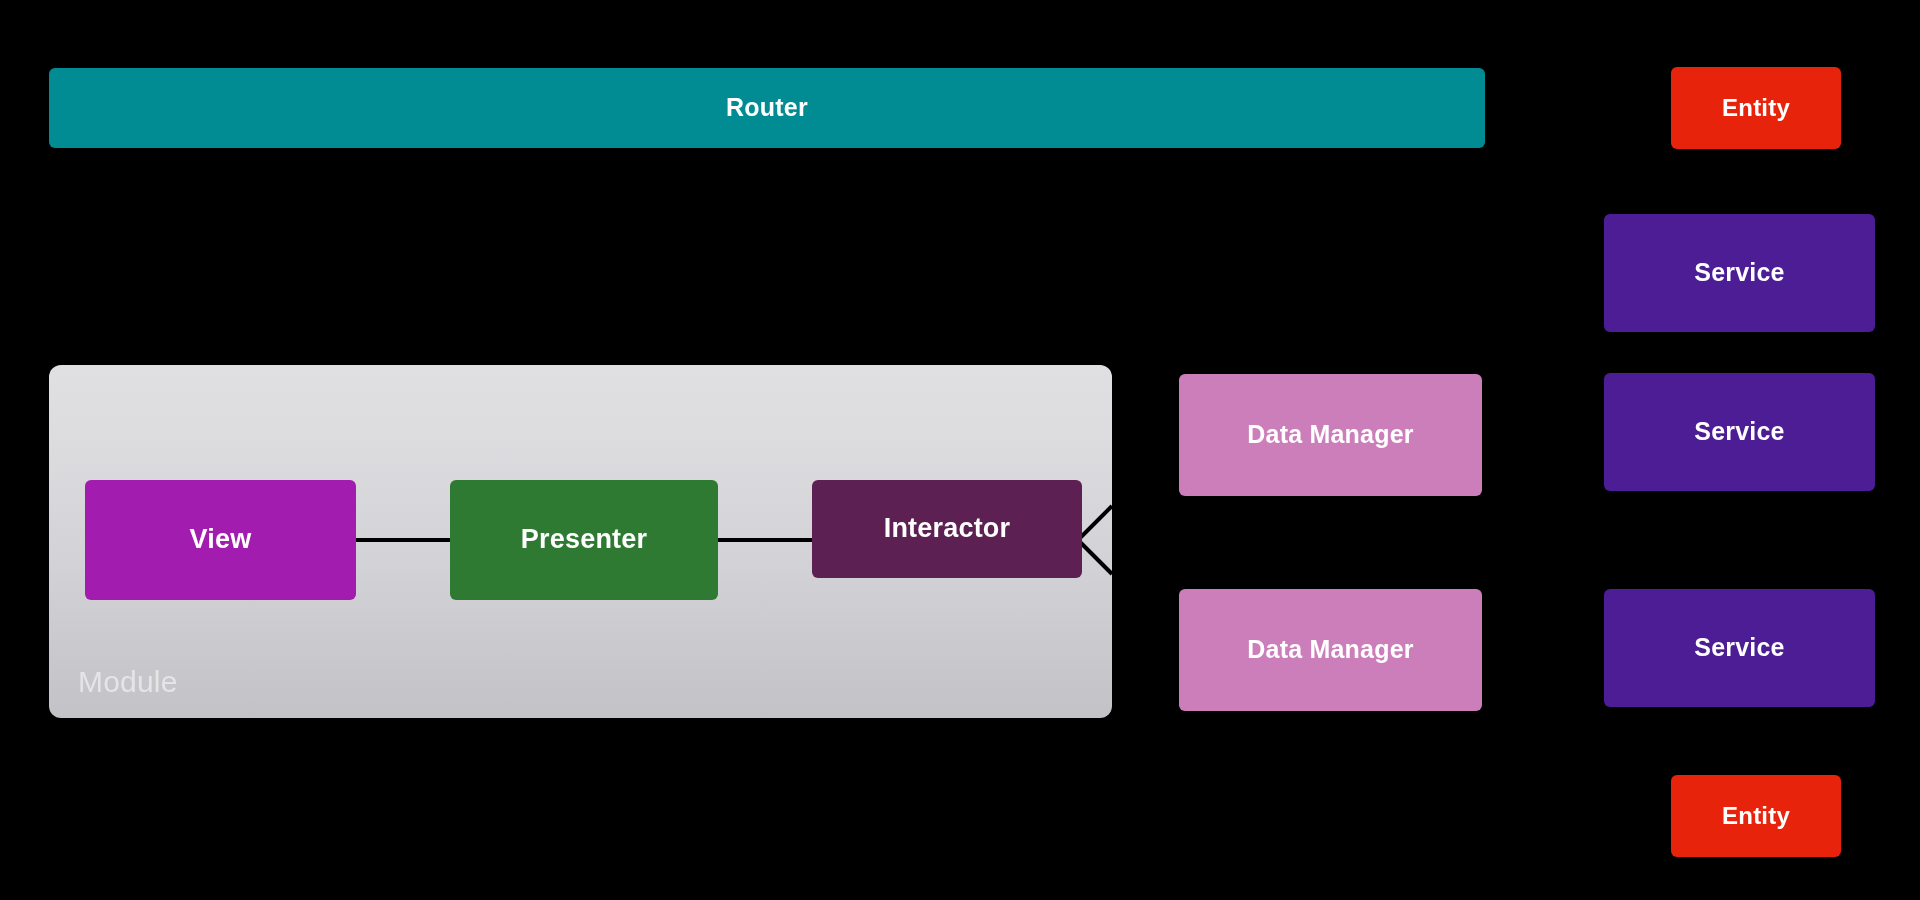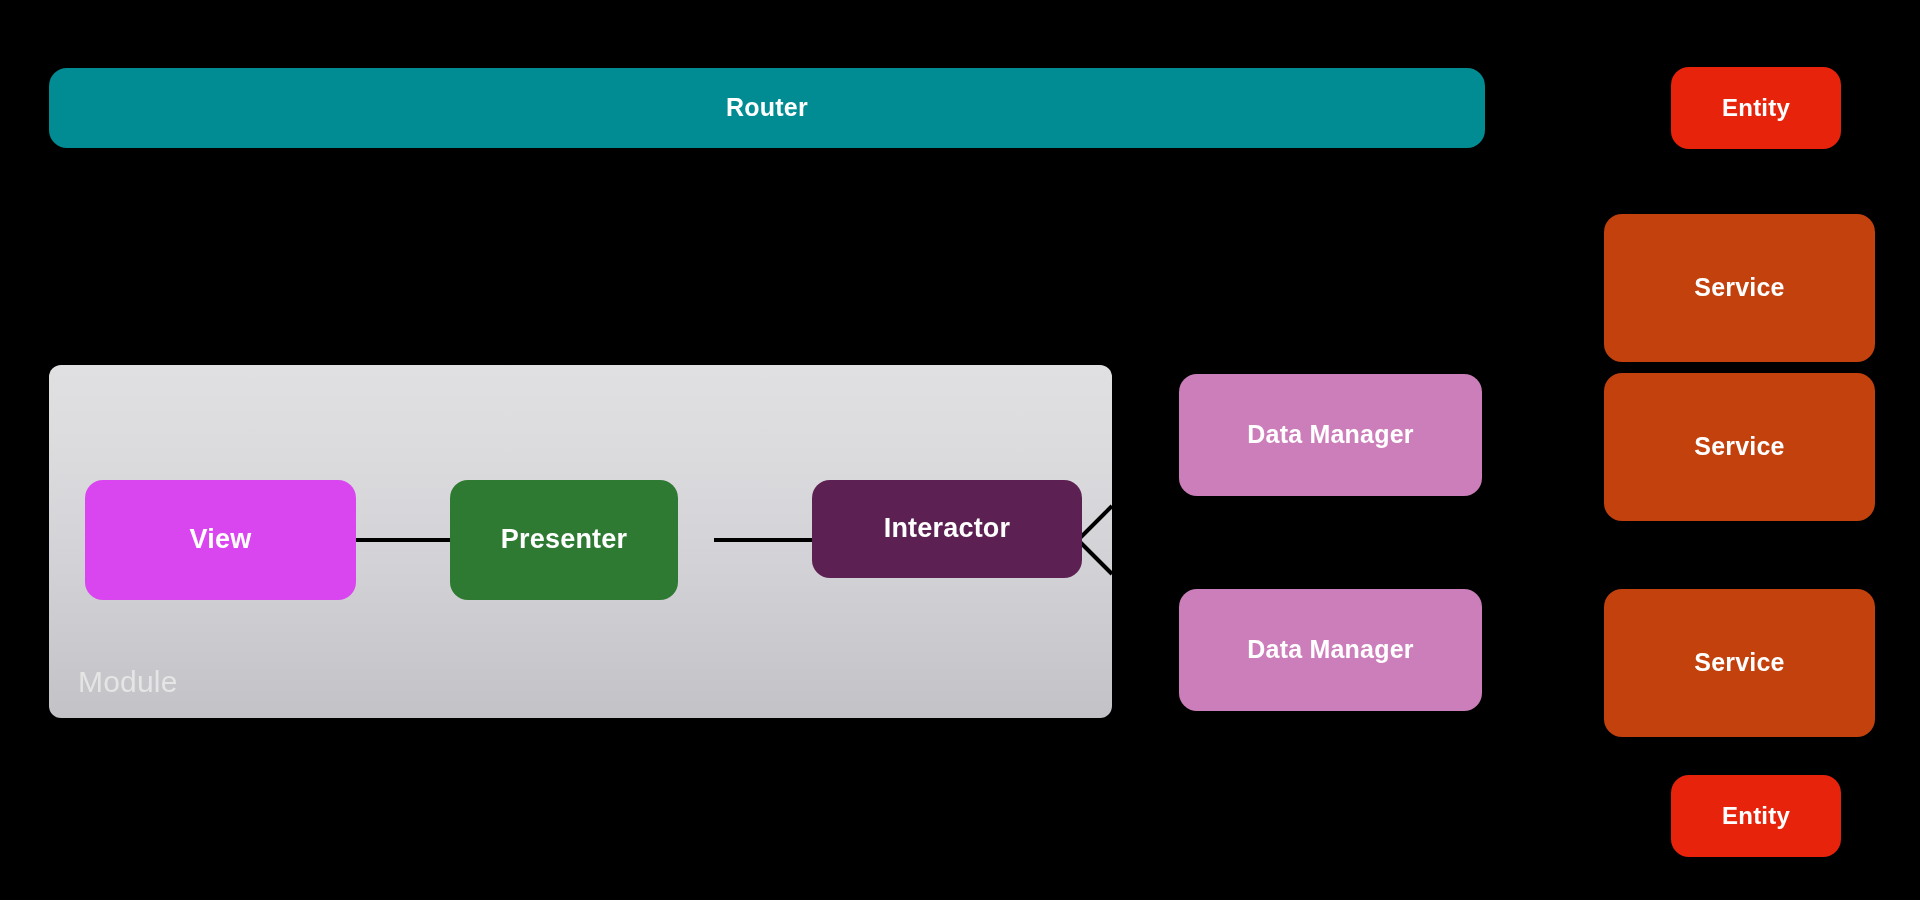--- a/index.html
+++ b/index.html
@@ -18,21 +18,21 @@
     height: 900px;
     background: #000000;
     overflow: hidden;
   }
   .node {
     position: absolute;
     box-sizing: border-box;
     display: flex;
     align-items: center;
     justify-content: center;
-    border-radius: 18px;
+    border-radius: 6px;
     color: #ffffff;
     font-weight: bold;
     letter-spacing: 0.2px;
     text-align: center;
     z-index: 5;
   }
   .node-label {
     display: block;
     line-height: 1.1;
     pointer-events: none;
@@ -56,22 +56,22 @@
     font-size: 24px;
     margin-left: 16px;
   }
   #entity-top { left: 1655px; top: 67px; }
   #entity-bottom { left: 1655px; top: 775px; }
 
   
   .service {
     left: 1604px;
     width: 271px;
-    height: 148px;
-    background: #c2410c;
+    height: 118px;
+    background: #4c1d95;
     font-size: 25px;
   }
   #service-1 { top: 214px; }
   #service-2 { top: 373px; }
   #service-3 { top: 589px; }
 
   
   .data-manager {
     left: 1179px;
     width: 303px;
@@ -104,27 +104,27 @@
     letter-spacing: 0.2px;
     z-index: 6;
   }
 
   
   #view {
     left: 85px;
     top: 480px;
     width: 271px;
     height: 120px;
-    background: #d946ef;
+    background: #a21caf;
     font-size: 27px;
   }
   #presenter {
     left: 450px;
     top: 480px;
-    width: 228px;
+    width: 268px;
     height: 120px;
     background: #2F7A33;
     font-size: 27px;
   }
   #interactor {
     left: 812px;
     top: 480px;
     width: 270px;
     height: 98px;
     background: #5D2053;

